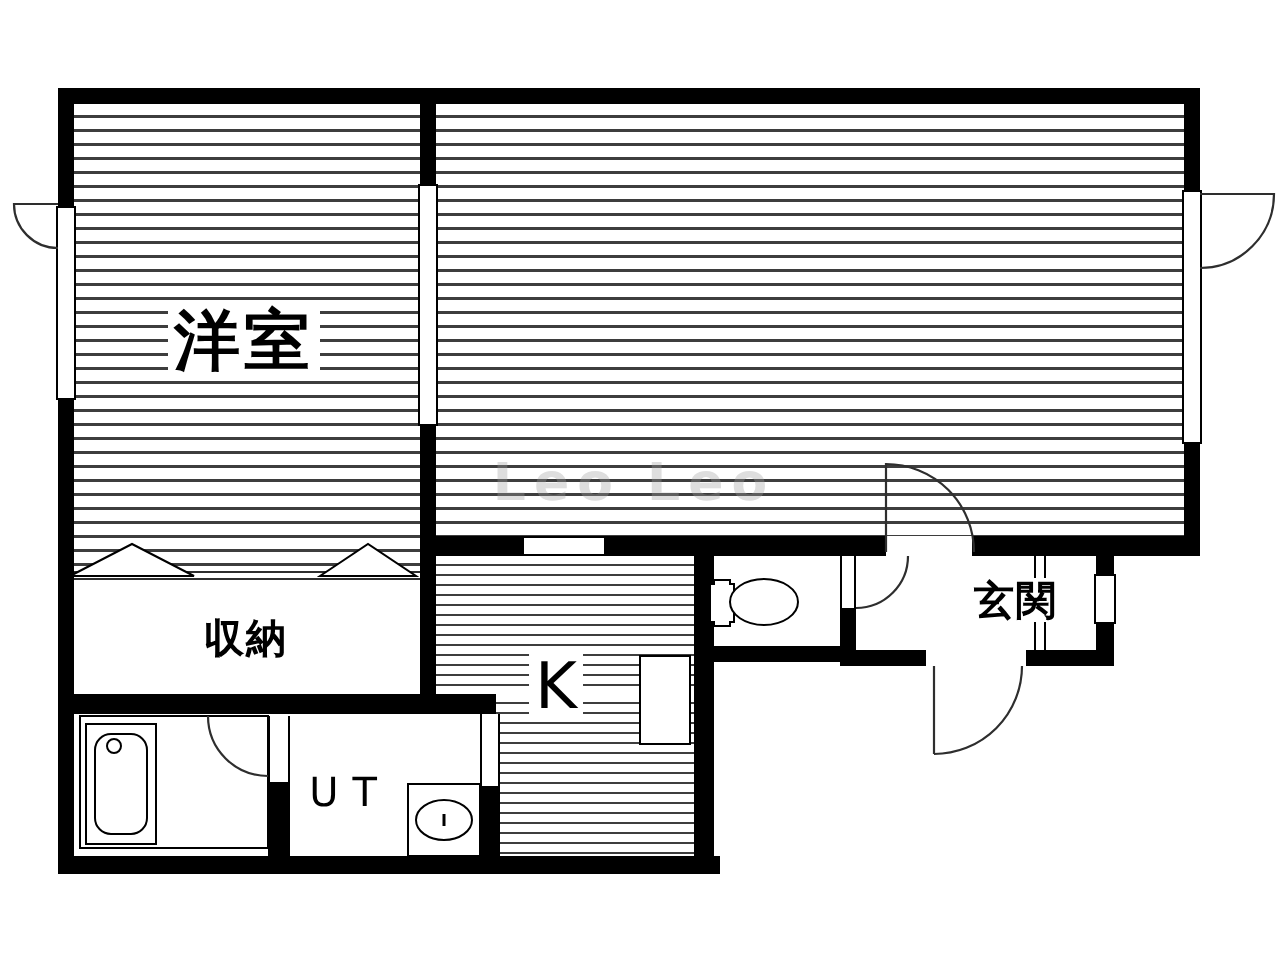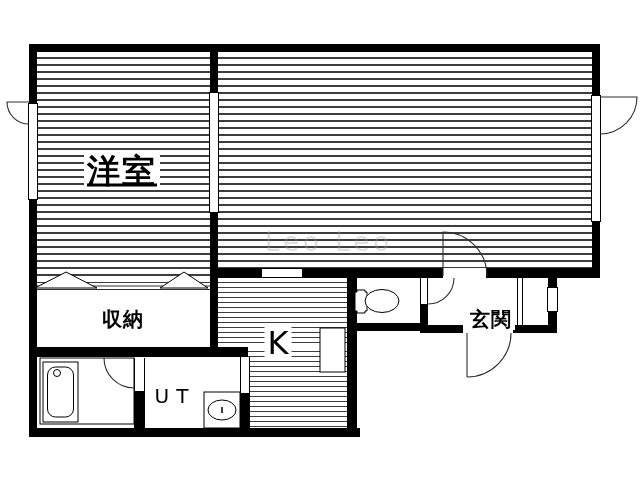--- a/index.html
+++ b/index.html
@@ -12,28 +12,28 @@
   .opening.v{border-left:1px solid #000;border-right:1px solid #000;box-sizing:border-box;}
   .opening.h{border-top:1px solid #000;border-bottom:1px solid #000;box-sizing:border-box;}
   .panel{position:absolute;background:#ffffff;border:1px solid #000;box-sizing:border-box;}
   .hatch-room{position:absolute;background:repeating-linear-gradient(180deg,#ffffff 0px,#ffffff 5.5px,#3d3d3d 5.5px,#3d3d3d 7px);}
   .hatch-k{position:absolute;background:repeating-linear-gradient(180deg,#ffffff 0px,#ffffff 4px,#3d3d3d 4px,#3d3d3d 5px);}
   .label{
     position:absolute;transform:translate(-50%,-50%);
     background:#ffffff;padding:1px 3px;color:#000;font-weight:600;
     white-space:nowrap;line-height:1;
   }
-  .label.big{font-size:33px;letter-spacing:2px;text-decoration:underline;}
+  .label.big{font-size:33px;letter-spacing:2px;}
   .label.mid{font-size:20px;letter-spacing:1px;}
   .label.k{font-size:32px;font-weight:500;}
   .label.ut{font-size:20px;letter-spacing:7px;font-weight:500;background:transparent;text-align:center;}
   .watermark{
     position:absolute;transform:translate(-50%,-50%);
     font-size:26px;letter-spacing:4px;color:rgba(160,160,160,0.35);
-    font-weight:400;background:transparent;white-space:nowrap;margin-left:12px;
+    font-weight:700;background:transparent;white-space:nowrap;
   }
   svg.overlay{position:absolute;left:0;top:0;}
 </style>
 </head>
 <body>
 
 <div class="canvas">
 
   <div class="hatch-room" style="left:37px;top:52px;width:173px;height:234px;"></div>
   <div class="hatch-room" style="left:218px;top:52px;width:374px;height:216px;"></div>
@@ -114,15 +114,15 @@
     <g stroke="#000" stroke-width="1">
       <line x1="517.5" y1="278" x2="517.5" y2="325"></line>
       <line x1="522.5" y1="278" x2="522.5" y2="325"></line>
     </g>
   </svg>
 
   <div class="label big" style="left:122px;top:170px;">洋室</div>
   <div class="label mid" style="left:123px;top:319px;">収納</div>
   <div class="label k" style="left:278px;top:343px;">K</div>
   <div class="label ut" style="left:175px;top:396px;">UT</div>
-  <div class="label mid" style="left:491px;top:300px;margin-top:19px;">玄関</div>
+  <div class="label mid" style="left:508px;top:300px;">玄関</div>
 
 </div>
 
 </body></html>

